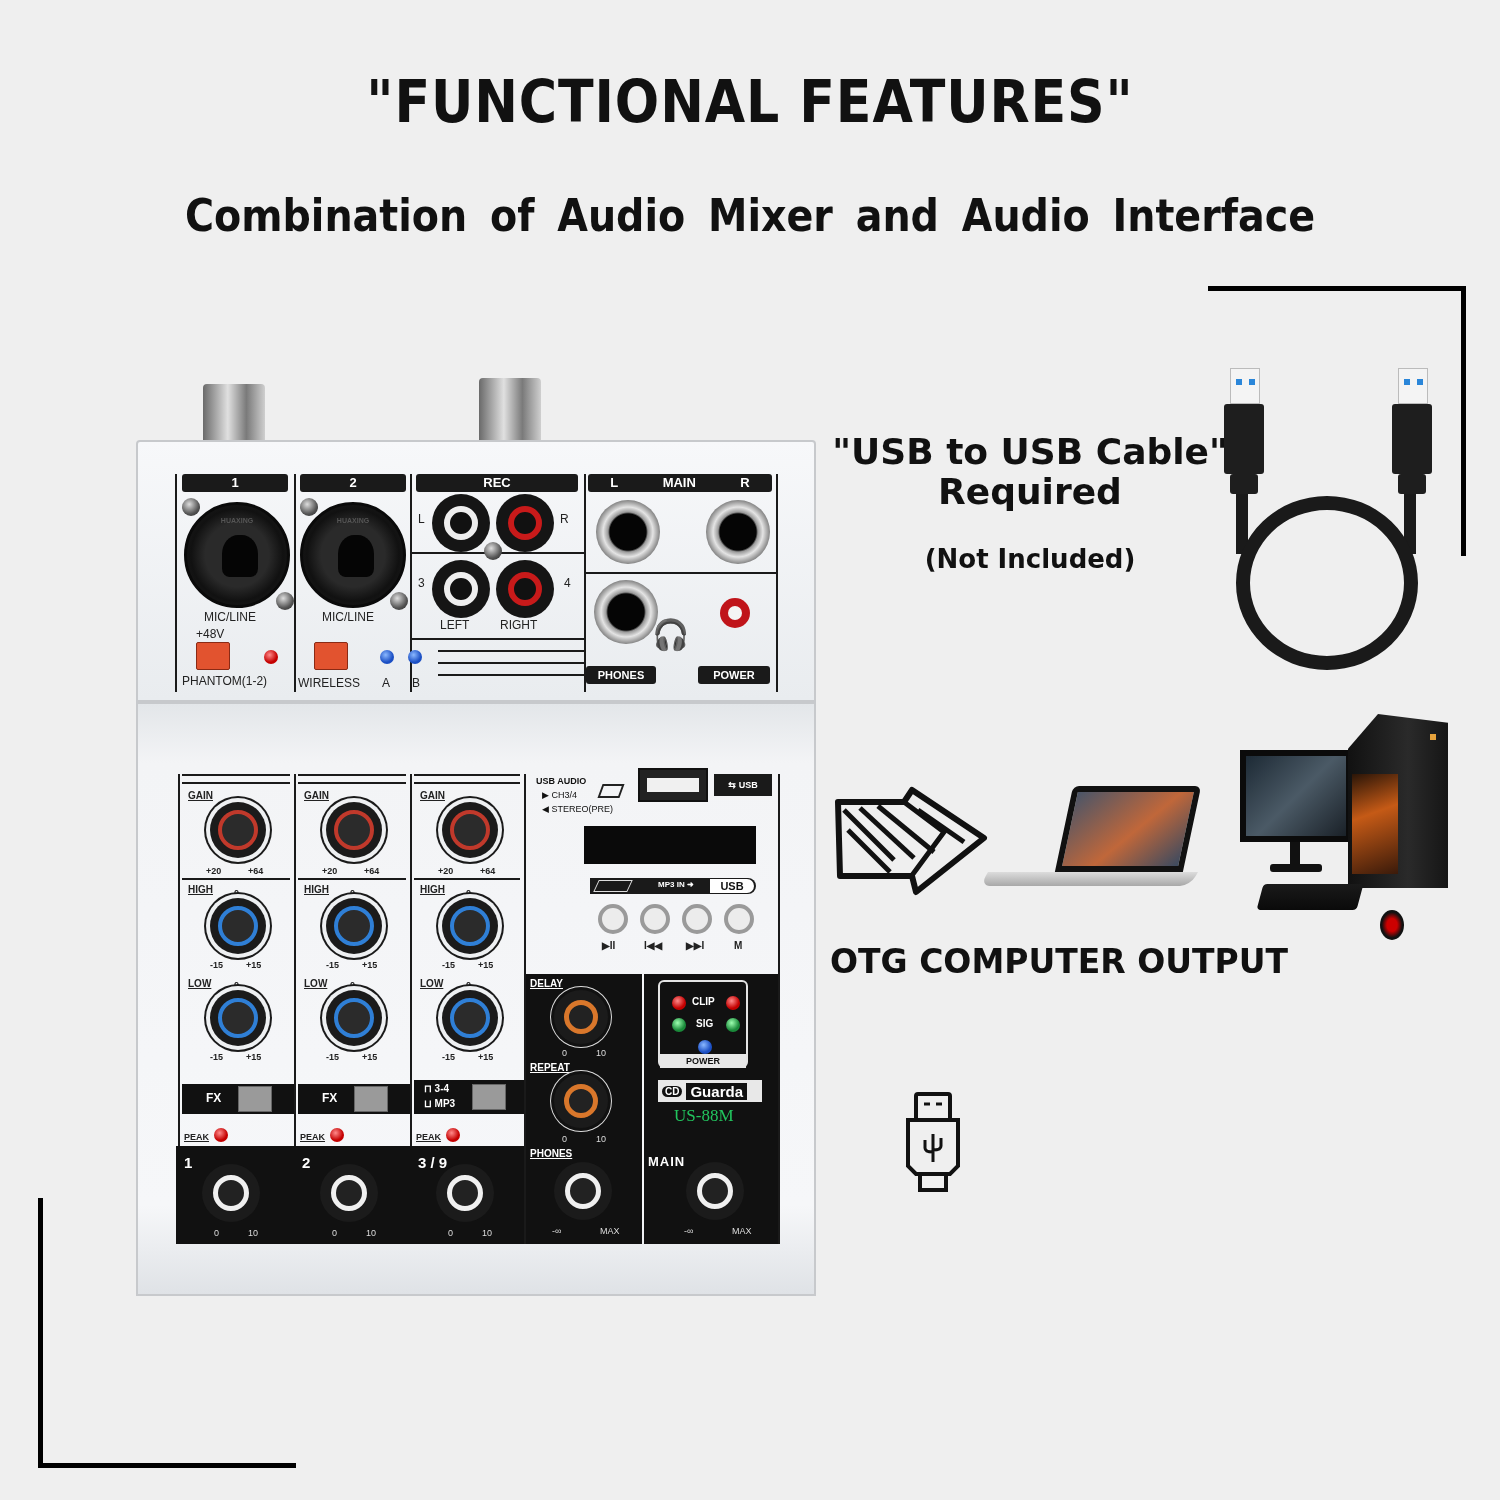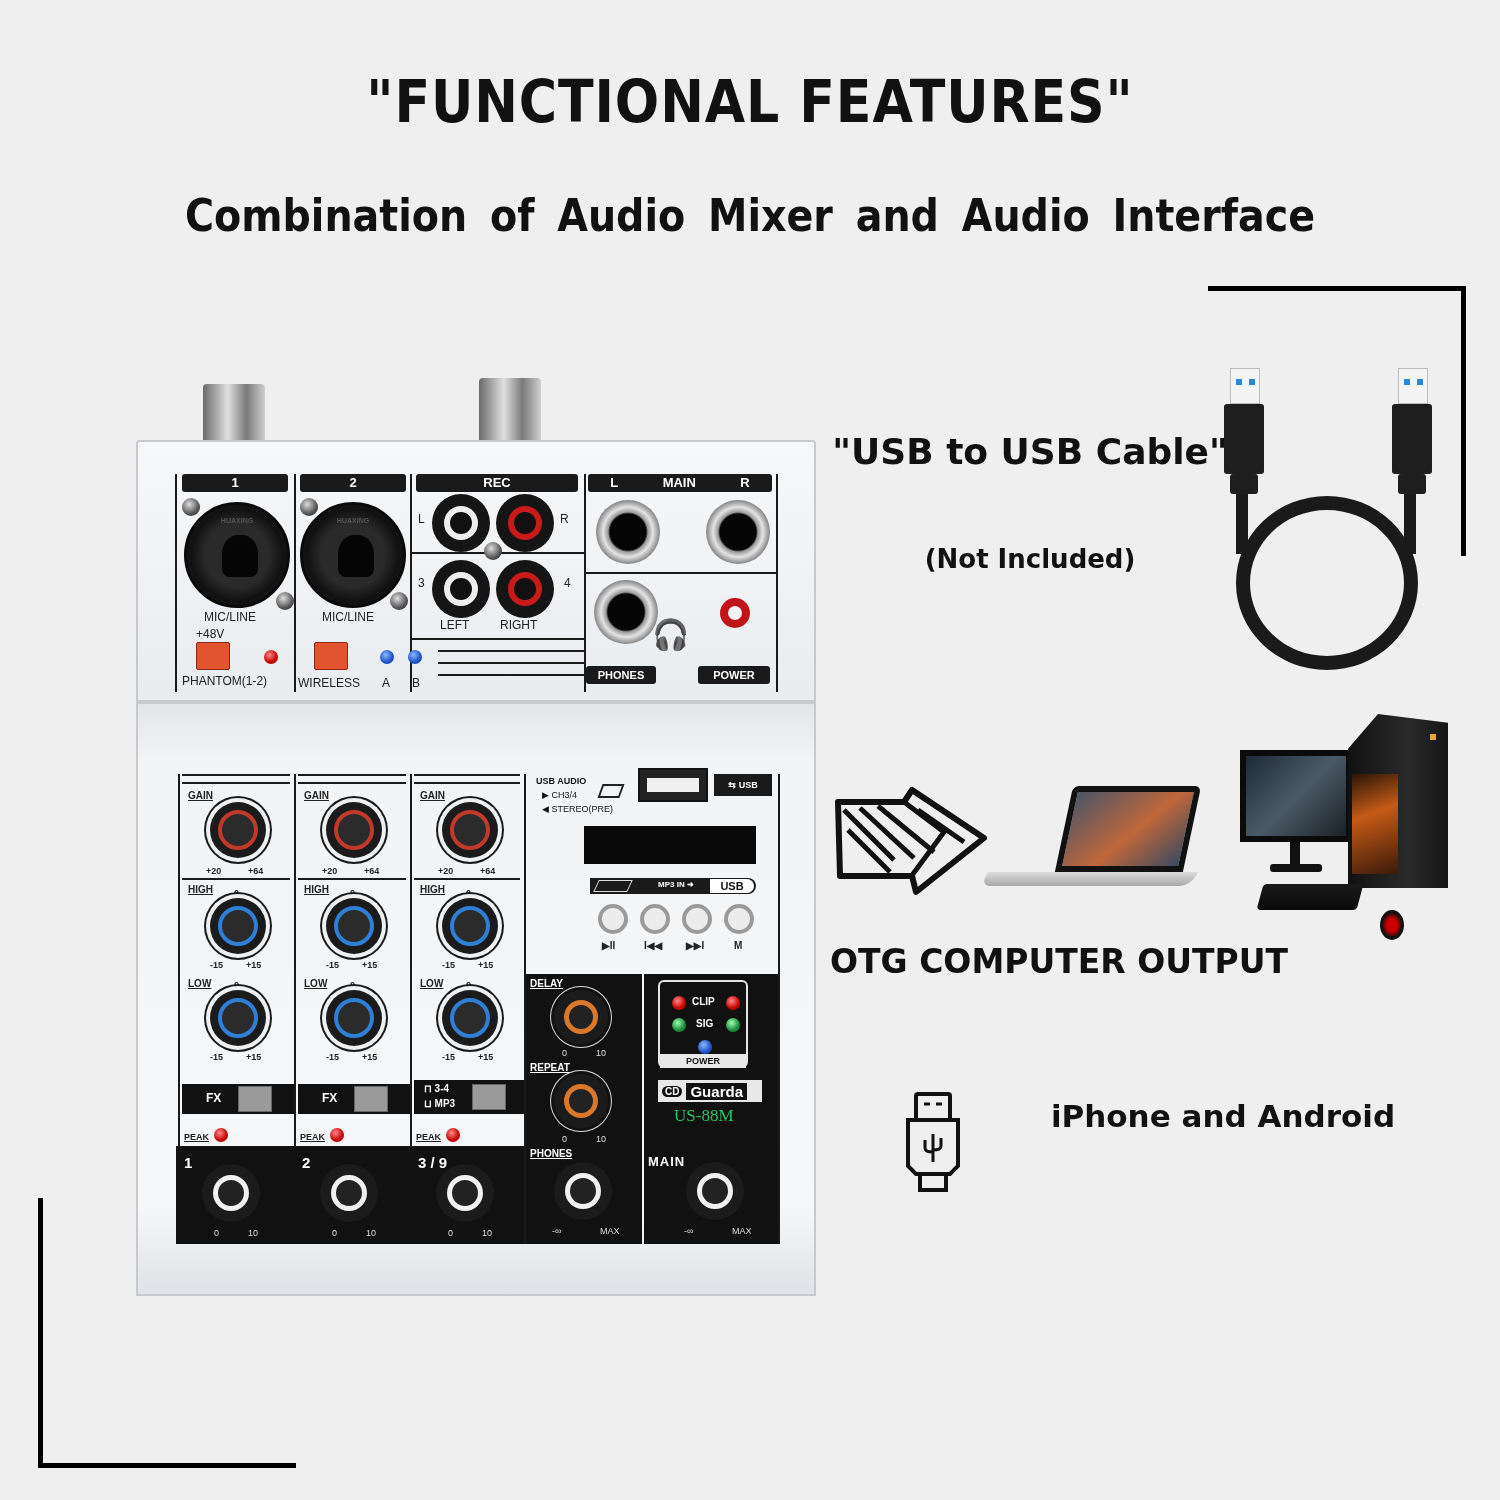--- a/index.html
+++ b/index.html
@@ -358,20 +358,21 @@
           <div class="ring" style="width:36px;height:36px;"></div>
         </div>
       <div class="abs white-scale" style="left:40px;top:252px;">-∞</div>
       <div class="abs white-scale" style="left:88px;top:252px;">MAX</div>
     </div>
   </div>
 </div>
 
 <div class="abs feature" style="left:820px;top:432px;width:420px;font-size:36px;line-height:40px;">
   <div>"USB to USB Cable"</div>
+  <div>Required</div>
 </div>
 <div class="abs feature" style="left:820px;top:544px;width:420px;font-size:26px;">(Not Included)</div>
 
 <div class="abs" style="left:1222px;top:368px;width:220px;height:300px;">
   <div class="abs usb-head" style="left:8px;top:0;width:30px;height:36px;">
     <div style="position:absolute;left:5px;top:10px;width:6px;height:6px;background:#2a86d9;"></div>
     <div style="position:absolute;left:18px;top:10px;width:6px;height:6px;background:#2a86d9;"></div>
   </div>
   <div class="abs usb-body" style="left:2px;top:36px;width:40px;height:70px;"></div>
   <div class="abs usb-body" style="left:8px;top:106px;width:28px;height:20px;"></div>
@@ -421,14 +422,13 @@
   <svg width="62" height="104" viewBox="0 0 62 104">
     <rect x="14" y="4" width="34" height="26" rx="2" fill="none" stroke="#111" stroke-width="4"></rect>
     <line x1="22" y1="14" x2="28" y2="14" stroke="#111" stroke-width="3"></line>
     <line x1="34" y1="14" x2="40" y2="14" stroke="#111" stroke-width="3"></line>
     <path d="M6 30 H56 V76 L48 84 H14 L6 76 Z" fill="none" stroke="#111" stroke-width="4"></path>
     <rect x="18" y="84" width="26" height="16" fill="none" stroke="#111" stroke-width="4"></rect>
     <path d="M31 44 V72 M23 50 V58 Q23 62 31 62 M39 48 V56 Q39 60 31 60" fill="none" stroke="#111" stroke-width="3"></path>
   </svg>
 </div>
 <div class="abs feature" style="left:1000px;top:1098px;width:446px;font-size:31px;line-height:36px;">
-  <div>iPhone and Android</div>
 </div>
 
 </body></html>

